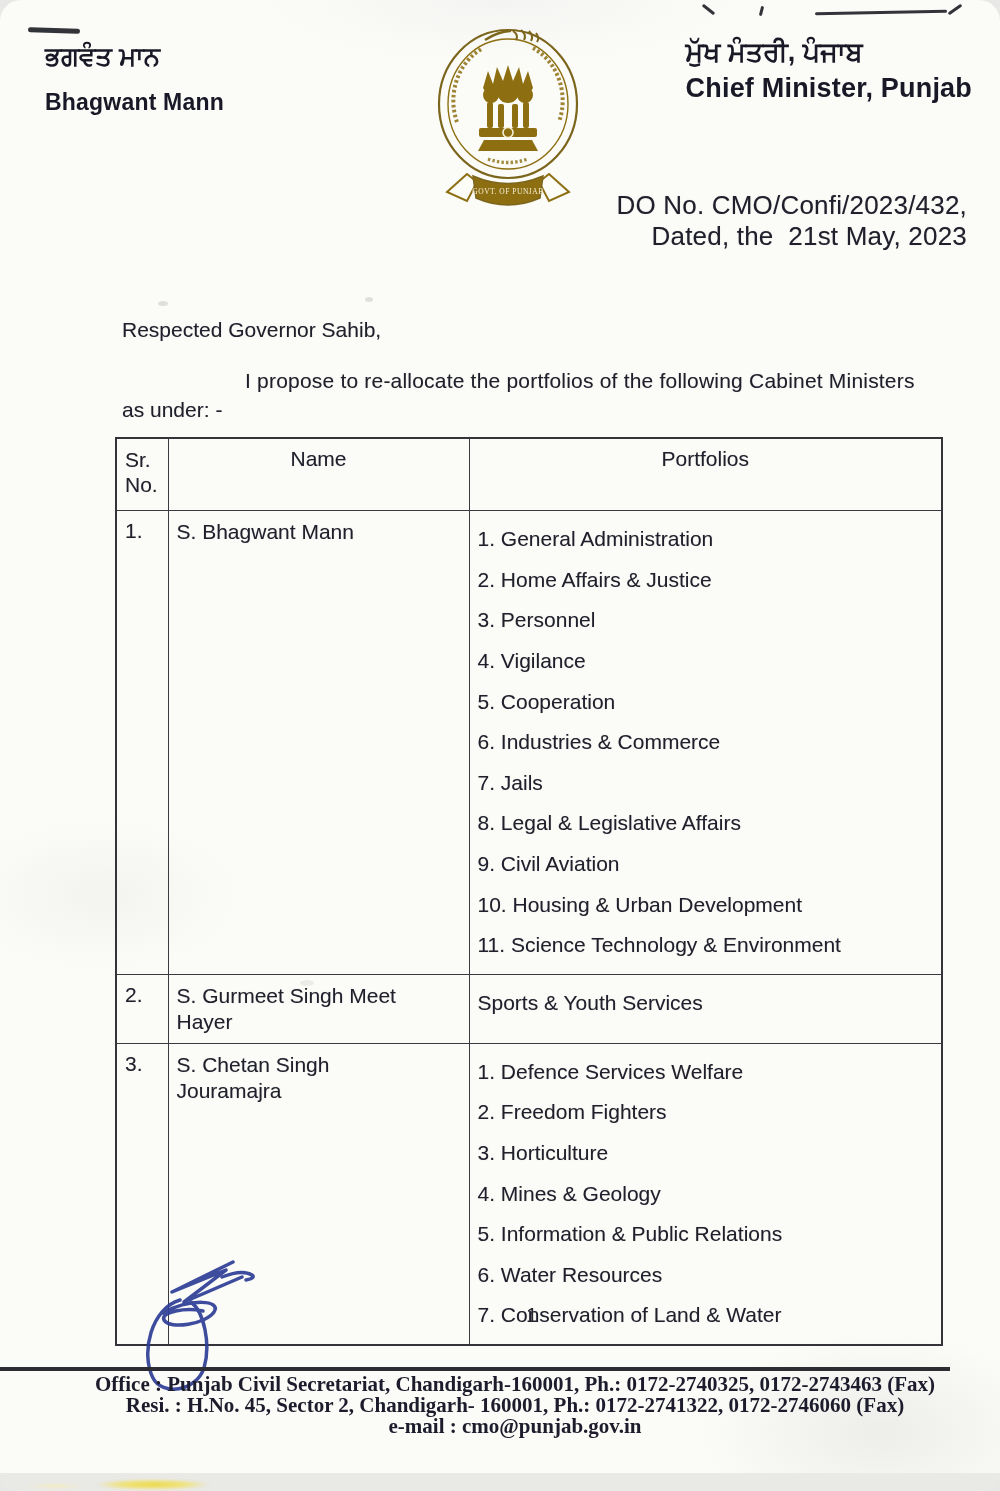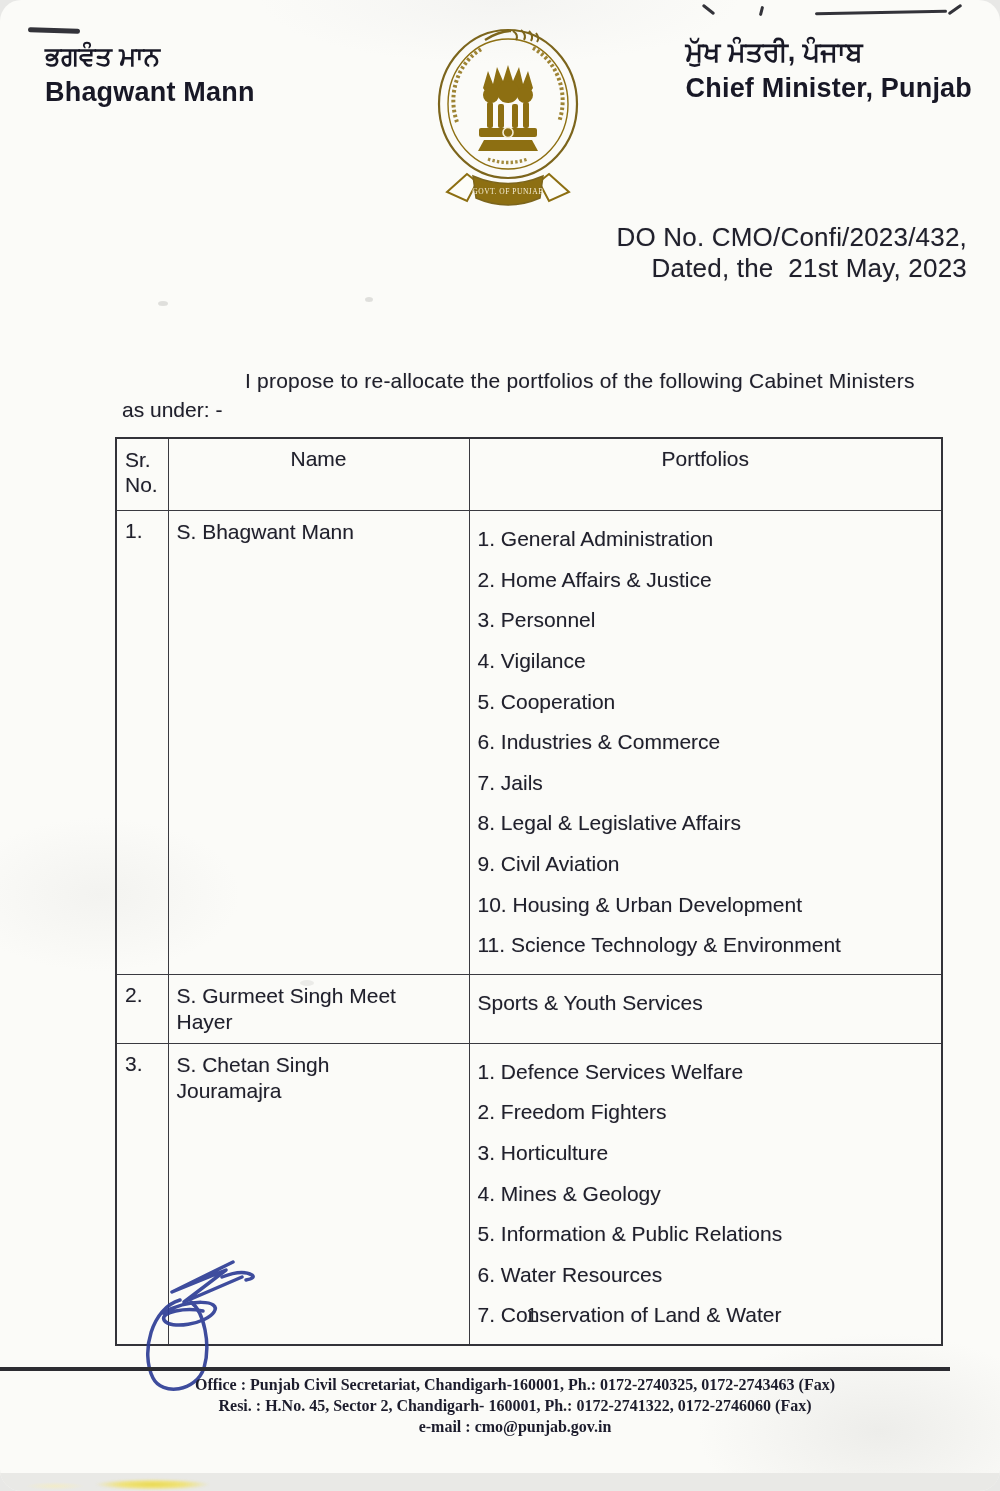--- a/index.html
+++ b/index.html
@@ -19,28 +19,28 @@
   .mark{position:absolute;background:#33333a;border-radius:2px;}
   .mark-tl{left:28px;top:28px;width:52px;height:5px;transform:rotate(2deg);border-radius:3px;}
   .mark-bslash{left:701px;top:8px;width:15px;height:3px;transform:rotate(38deg);}
   .mark-tick{left:760px;top:6px;width:3px;height:10px;transform:rotate(14deg);}
   .mark-line{left:815px;top:11px;width:132px;height:3px;transform:rotate(-1deg);}
   .mark-slash{left:947px;top:8px;width:16px;height:3px;transform:rotate(-35deg);}
   .smudge{position:absolute;background:#c8c8c4;border-radius:50%;opacity:.55;}
   
   .hdr-left{position:absolute;left:45px;top:40px;line-height:1.25;}
   .hdr-left .pa{font-size:26px;font-weight:bold;color:#181826;}
-  .hdr-left .en{font-size:27px;font-weight:bold;color:#181826;margin-top:3px;letter-spacing:.2px;}
+  .hdr-left .en{font-size:23px;font-weight:bold;color:#181826;margin-top:15px;letter-spacing:.2px;}
   .hdr-right{position:absolute;right:28px;top:36px;text-align:left;line-height:1.25;}
   .hdr-right .pa{font-size:27px;font-weight:bold;color:#181826;}
   .hdr-right .en{font-size:27px;font-weight:bold;color:#181826;margin-top:2px;letter-spacing:.2px;}
   .emblem{position:absolute;left:433px;top:24px;}
   
   .ref{position:absolute;right:33px;top:190px;text-align:right;font-size:26px;line-height:31px;
-       color:#20202c;letter-spacing:.2px;text-shadow:0 0 1px rgba(30,30,40,.25);margin-top:32px;}
+       color:#20202c;letter-spacing:.2px;text-shadow:0 0 1px rgba(30,30,40,.25);}
   .ref .dated{white-space:pre;}
   
   .txt{position:absolute;font-size:21px;color:#20202c;text-shadow:0 0 1px rgba(30,30,40,.22);}
   .salutation{left:122px;top:318px;}
   .intro{left:245px;top:369px;width:715px;letter-spacing:.2px;}
   .as-under{left:122px;top:398px;}
   
   .tbl{position:absolute;left:115px;top:437px;border-collapse:collapse;table-layout:fixed;width:826px;
        font-size:21px;color:#20202c;text-shadow:0 0 1px rgba(30,30,40,.22);}
   .tbl td,.tbl th{border:1.6px solid #3a3a40;vertical-align:top;font-weight:normal;padding:8px;}
@@ -53,21 +53,21 @@
   .cell-name .nm{max-width:245px;display:block;}
   .cell-pf{padding:1px 0 4px 12px;}
   .p-item{height:40.6px;display:flex;align-items:center;}
   
   .signature{position:absolute;left:140px;top:1238px;pointer-events:none;}
   .pgnum{position:absolute;left:526px;top:1303px;font-size:21px;color:#26262e;}
   
   .foot-rule{position:absolute;left:0;top:1367px;width:950px;height:3.5px;background:#2c2c32;}
   .footer{position:absolute;left:75px;top:1374px;width:880px;text-align:center;
           font-family:"Liberation Serif","DejaVu Serif",serif;font-weight:bold;
-          font-size:16px;line-height:21px;color:#1c1c2c;}
+          font-size:21px;line-height:21px;color:#1c1c2c;}
   
   .bottom-strip{position:absolute;left:0;top:1473px;width:1000px;height:18px;background:#e9e9e6;}
   .yellow-smudge{position:absolute;left:95px;top:1479px;width:115px;height:11px;border-radius:50%;
           background:radial-gradient(closest-side,#e9d94e 0%,#efe27b 55%,rgba(239,226,123,0) 100%);
           filter:blur(1px);}
   .yellow-smudge2{position:absolute;left:25px;top:1482px;width:60px;height:8px;border-radius:50%;
           background:radial-gradient(closest-side,#f2ecc9 0%,rgba(242,236,201,0) 100%);}
 </style>
 </head>
 <body>
@@ -129,20 +129,21 @@
   <div class="hdr-right">
     <div class="pa">ਮੁੱਖ ਮੰਤਰੀ, ਪੰਜਾਬ</div>
     <div class="en">Chief Minister, Punjab</div>
   </div>
 
   <div class="ref">
     <div>DO No. CMO/Confi/2023/432,</div>
     <div class="dated">Dated, the  21st May, 2023</div>
   </div>
 
+  <div class="txt salutation">Respected Governor Sahib,</div>
   <div class="txt intro">I propose to re-allocate the portfolios of the following Cabinet Ministers</div>
   <div class="txt as-under">as under: -</div>
 
   <table class="tbl">
     <colgroup>
         <col style="width:52px">
         <col style="width:301px">
         <col style="width:473px">
       </colgroup>
     <tbody>

